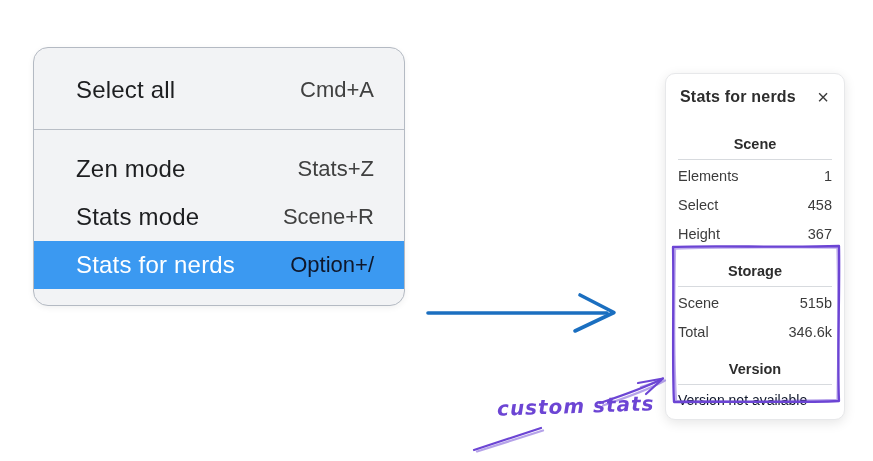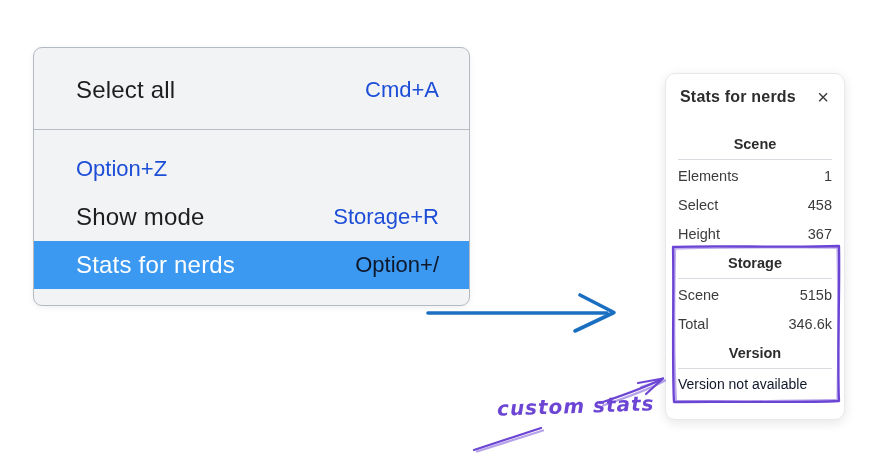--- a/index.html
+++ b/index.html
@@ -4,34 +4,34 @@
 <style>
   html,body{margin:0;padding:0;}
   body{
     width:873px;height:461px;position:relative;overflow:hidden;
     background:#ffffff;
     font-family:"Liberation Sans",sans-serif;
   }
 
   
   .menu{
-    position:absolute;left:33px;top:47px;width:437px;
+    position:absolute;left:33px;top:47px;width:372px;
     background:#f2f3f5;
     border:1.5px solid #b4bac3;
-    border-radius:9px;
+    border-radius:15px;
     box-shadow:0 2px 6px rgba(0,0,0,.06);
     padding:18px 0 16px 0;
     box-sizing:border-box;
   }
   .menu-item{
     height:48px;display:flex;align-items:center;justify-content:space-between;
     padding:0 30px 0 42px;cursor:default;
   }
   .mi-label{font-size:24px;color:#1d1e20;letter-spacing:.2px;}
-  .mi-short{font-size:22px;color:#1d4ed8;}
+  .mi-short{font-size:22px;color:#404040;}
   .menu-divider{border-top:1.5px solid #b9bec6;margin:15px 0;}
   .menu-item.highlighted{background:#3b99f1;}
   .menu-item.highlighted .mi-label{color:#ffffff;}
   .menu-item.highlighted .mi-short{color:#0f172a;}
 
   
   .stats-panel{
     position:absolute;left:665px;top:73px;width:180px;height:347px;
     background:#ffffff;border:1px solid #e7e8ea;border-radius:10px;
     box-shadow:0 3px 12px rgba(0,0,0,.10);
@@ -40,21 +40,21 @@
   }
   .sp-header{display:flex;justify-content:space-between;align-items:center;
     height:22px;margin:2px 2px 26px 2px;}
   .sp-title{font-size:16px;font-weight:bold;color:#2d2d2d;letter-spacing:.2px;}
   .sp-close{font-size:20px;line-height:1;color:#3c3c3c;cursor:pointer;padding:0 1px;}
   .sp-heading{text-align:center;font-weight:bold;font-size:14.5px;color:#2d2d2d;
     line-height:20px;}
   .sp-hr{border-top:1px solid #d7dade;margin:5px 0 2px 0;}
   .sp-row{display:flex;justify-content:space-between;
     font-size:14.5px;color:#3c3c3c;line-height:29px;gap:22px;}
-  .sp-section{margin-top:4px;}
+  .sp-section{margin-top:12px;}
   .sp-section.first{margin-top:0;}
   .sp-note{font-size:14px;color:#0f172a;line-height:27px;white-space:nowrap;}
 
   
   .annotations{position:absolute;left:0;top:0;pointer-events:none;}
   .custom-stats{
     position:absolute;left:497px;top:394px;
     font-family:"DejaVu Sans",sans-serif;
     font-style:italic;font-weight:600;font-size:20px;
     color:#6c45d4;transform:rotate(-2deg);
@@ -64,25 +64,26 @@
 </head>
 <body>
 
 <div class="menu">
   <div class="menu-item">
     <span class="mi-label">Select all</span>
     <span class="mi-short">Cmd+A</span>
   </div>
   <div class="menu-divider"></div>
   <div class="menu-item">
-    <span class="mi-short">Option+Z</span>
+    <span class="mi-label">Zen mode</span>
+    <span class="mi-short">Stats+Z</span>
   </div>
   <div class="menu-item">
-    <span class="mi-label">Show mode</span>
-    <span class="mi-short">Storage+R</span>
+    <span class="mi-label">Stats mode</span>
+    <span class="mi-short">Scene+R</span>
   </div>
   <div class="menu-item highlighted">
     <span class="mi-label">Stats for nerds</span>
     <span class="mi-short">Option+/</span>
   </div>
 </div>
 
 <div class="stats-panel">
   <div class="sp-header">
     <span class="sp-title">Stats for nerds</span>

